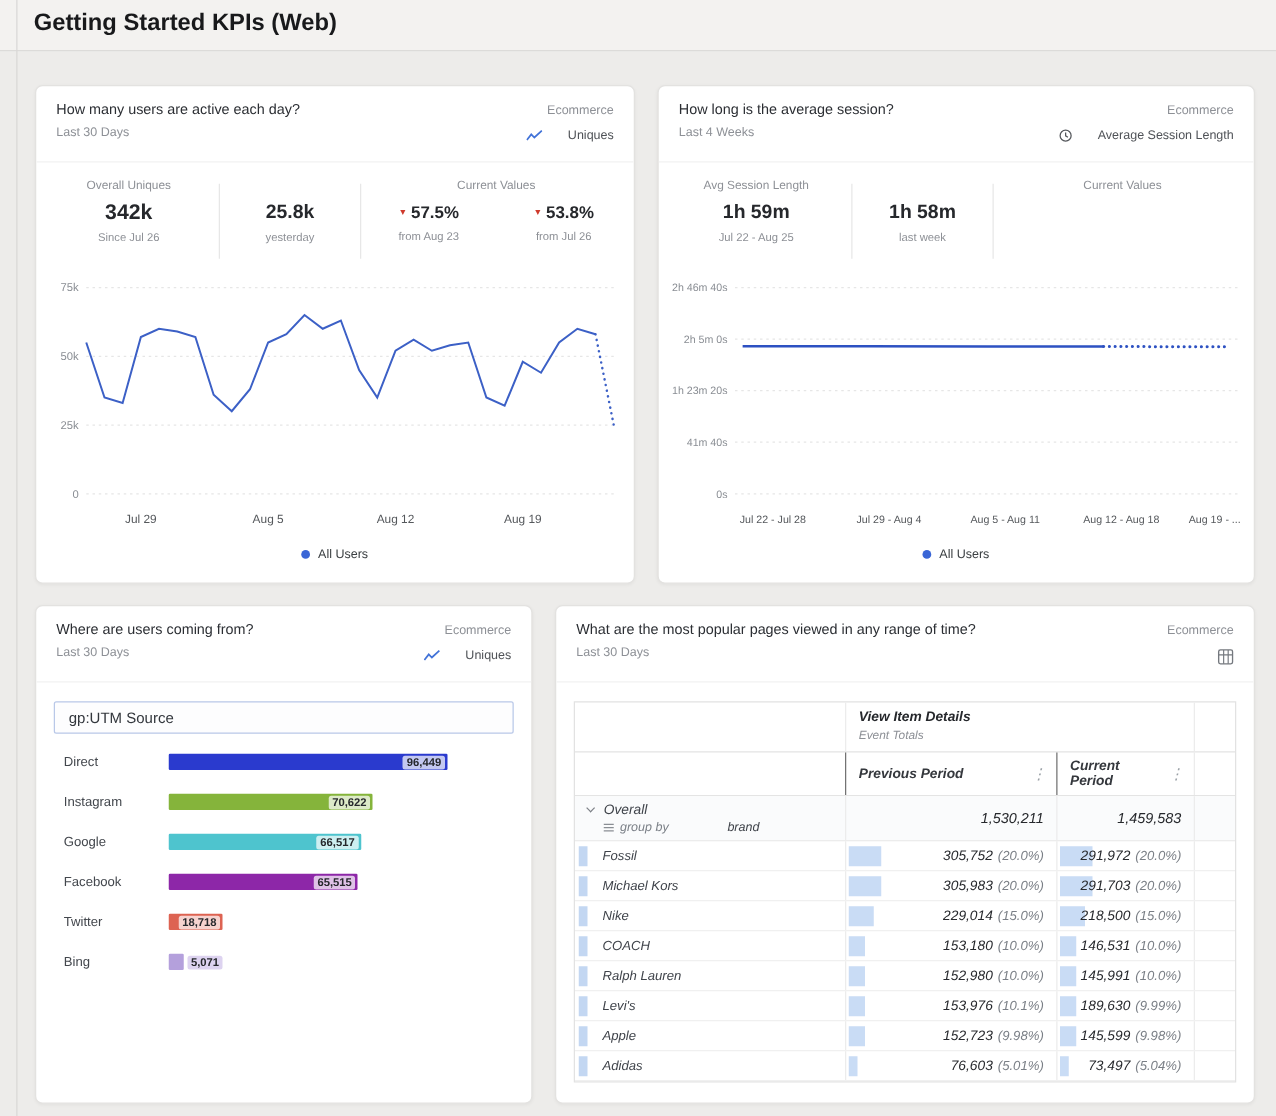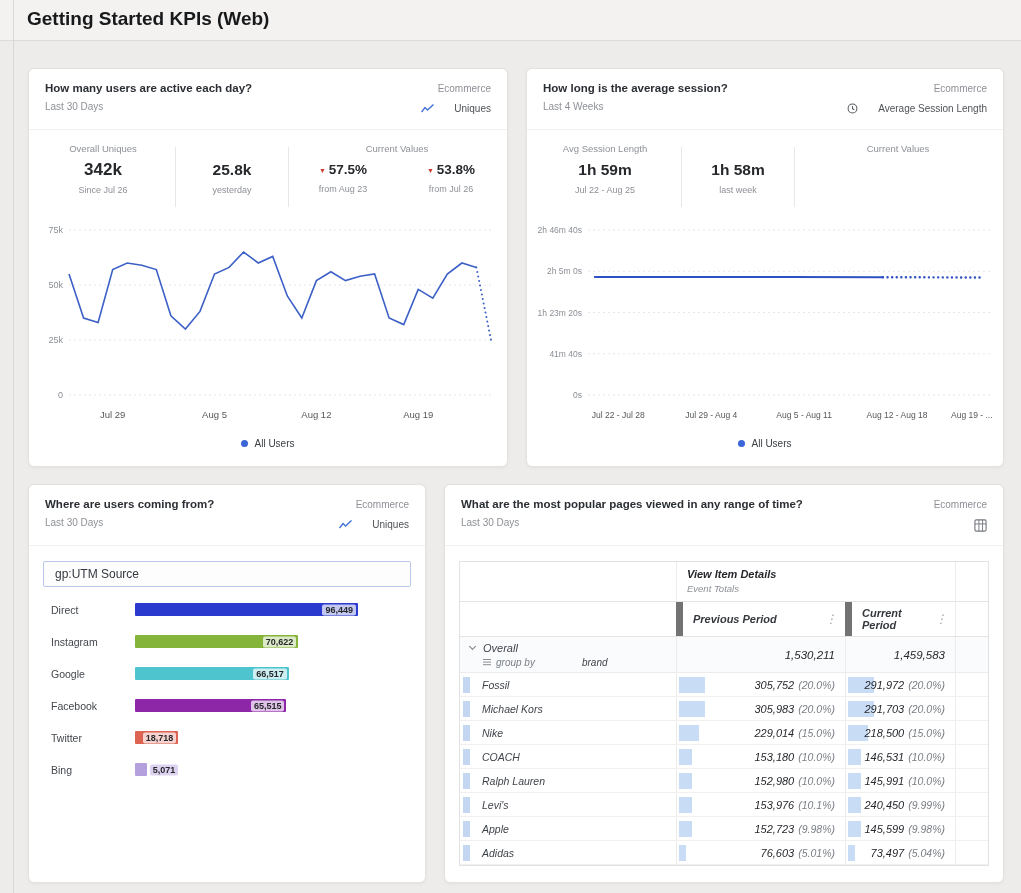--- a/index.html
+++ b/index.html
@@ -17,21 +17,21 @@
 
   .card { position:absolute; background:#fff; border:1px solid #e3e2e0; border-radius:6px;
           box-shadow:0 1px 3px rgba(0,0,0,0.05); overflow:hidden; }
   #card-active  { left:28px;  top:68px;  width:480px; height:399px; }
   #card-session { left:526px; top:68px;  width:478px; height:399px; }
   #card-utm     { left:28px;  top:484px; width:398px; height:399px; }
   #card-pages   { left:444px; top:484px; width:560px; height:399px; }
 
   .card-head { display:flex; justify-content:space-between; align-items:flex-start;
                padding:13px 16px 9px; border-bottom:1px solid #f2f2f2; height:61px; }
-  .card-title { font-size:11.5px; font-weight:bold; color:#2b2e33; margin-bottom:7px; cursor:pointer; }
+  .card-title { font-size:11.5px; font-weight:normal; color:#2b2e33; margin-bottom:7px; cursor:pointer; }
   .card-sub { font-size:10px; color:#8d9096; }
   .head-right { text-align:right; flex:none; padding-top:1px; }
   .source { font-size:10px; color:#8d9096; margin-bottom:9px; }
   .metric { display:flex; align-items:center; justify-content:flex-end; gap:20px; font-size:10px; color:#4f5257; }
 
   .stats { display:flex; align-items:stretch; padding:13px 14px 9px; height:90px; }
   .sblock { display:flex; flex-direction:column; align-items:center; justify-content:flex-start; text-align:center; }
   .sb1 { flex:0 0 120px; }
   .sb2 { flex:0 0 88px; }
   .sb3 { flex:1; }
@@ -68,21 +68,21 @@
   .ptable { margin:15px 14px 0; border:1px solid #e2e2e2; background:#fff; }
   .trow { display:grid; grid-template-columns:216px 169px 110px 1fr; align-items:stretch;
           border-bottom:1px solid #f0f0f0; height:24px;font-style:italic; }
   .trow.th1 { height:40px; border-bottom:1px solid #e4e4e4; }
   .trow.th2 { height:35px; border-bottom:1px solid #e4e4e4; }
   .trow.overall { height:36px; background:#fafbfc; border-bottom:1px solid #ececec; }
   .tlabel { display:flex; align-items:center; padding-left:2px; overflow:hidden; }
   .tspan { grid-column:2/4; border-left:1px solid #ececec; padding:6px 10px 0; }
   .gh { font-size:11px; font-weight:bold; color:#26282c; margin-bottom:3px; }
   .gs { font-size:9.5px; color:#8d9096; }
-  .hcell { border-left:7px solid #737373; display:flex; align-items:center; justify-content:space-between;
+  .hcell { border-left:1px solid #737373; display:flex; align-items:center; justify-content:space-between;
            padding:0 8px 0 10px; font-size:11px; font-weight:bold; color:#35383d;gap:11px; }
   .kebab { color:#9aa0a6; font-size:12px; font-weight:normal; cursor:pointer; }
   .tend { border-left:1px solid #ececec; }
   .tcell { border-left:1px solid #ececec; position:relative; display:flex; align-items:center;
            justify-content:flex-end; padding-right:10px; }
   .cellbar { position:absolute; left:2px; top:50%; transform:translateY(-50%); height:16px; background:#c9dcf5; }
   .num { font-size:11px; color:#26282c; position:relative; }
   .pct { font-size:10.5px; color:#7a7f86; margin-left:4px; position:relative; }
   .strip { width:7px; height:16px; background:#c3d7f2; margin:0 12px 0 1px; flex:none; }
   .bname { font-size:10.5px; color:#3f434a; }
@@ -456,21 +456,21 @@
             <span class="strip"></span>
             <span class="bname">Levi's</span>
           </div>
           <div class="tcell">
             <span class="cellbar" style="width: 13.1px;"></span>
             <span class="num">153,976</span>
             <span class="pct">(10.1%)</span>
           </div>
           <div class="tcell">
             <span class="cellbar" style="width: 13px;"></span>
-            <span class="num">240,450</span>
+            <span class="num">189,630</span>
             <span class="pct">(9.99%)</span>
           </div>
           <div class="tend"></div>
         </div>
         <div class="trow">
           <div class="tlabel">
             <span class="strip"></span>
             <span class="bname">Apple</span>
           </div>
           <div class="tcell">

